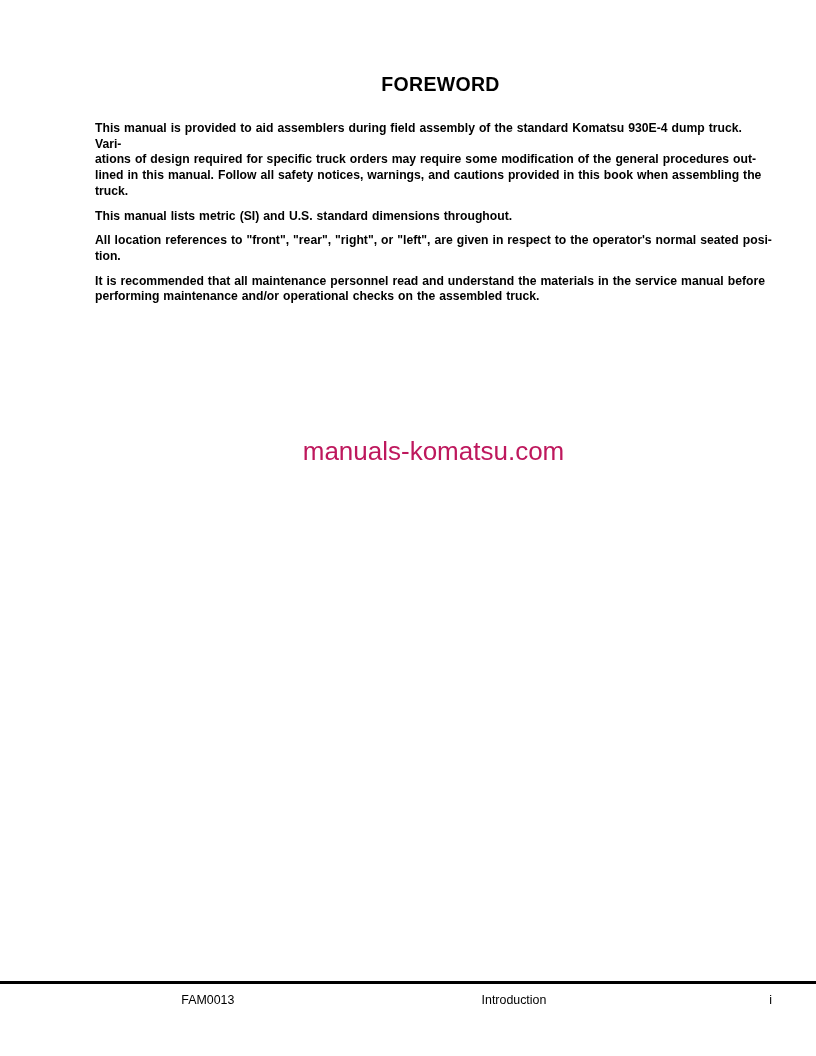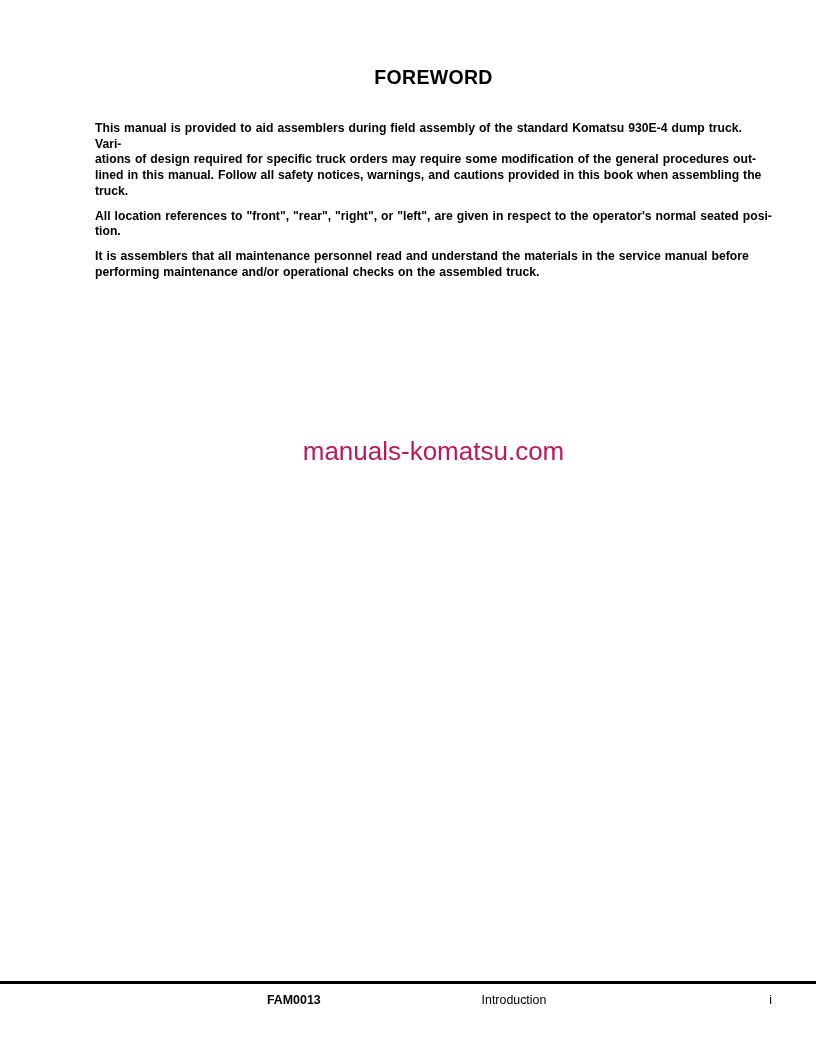--- a/index.html
+++ b/index.html
@@ -14,21 +14,21 @@
     background: #ffffff;
     font-family: "Liberation Sans", sans-serif;
     color: #000000;
     overflow: hidden;
   }
   .title {
     position: absolute;
     top: 66px;
     left: 95px;
     width: 677px;
-    margin: 0;
+    margin: 7px;
     text-align: center;
     font-size: 19.5px;
     line-height: 22px;
     font-weight: bold;
     letter-spacing: 0.3px;
   }
   .content {
     position: absolute;
     top: 121px;
     left: 95px;
@@ -68,39 +68,40 @@
   .footer {
     position: absolute;
     top: 993px;
     left: 95px;
     width: 677px;
     display: flex;
     align-items: baseline;
     font-size: 12.4px;
     line-height: 15px;
   }
-  .footer .f-left   { flex: 1; text-align: right; font-weight: bold; }
+  .footer .f-left   { flex: 1; text-align: center; }
   .footer .f-center { flex: 1; text-align: right; }
   .footer .f-right  { flex: 1; text-align: right; }
 </style>
 </head>
 <body>
 
 <div class="page">
 
   <h1 class="title">FOREWORD</h1>
 
   <div class="content">
     <p>This manual is provided to aid assemblers during field assembly of the standard Komatsu 930E-4 dump truck. Vari-
 ations of design required for specific truck orders may require some modification of the general procedures out-
 lined in this manual. Follow all safety notices, warnings, and cautions provided in this book when assembling the
 truck.</p>
+    <p>This manual lists metric (SI) and U.S. standard dimensions throughout.</p>
     <p>All location references to "front", "rear", "right", or "left", are given in respect to the operator's normal seated posi-
 tion.</p>
-    <p>It is assemblers that all maintenance personnel read and understand the materials in the service manual before
+    <p>It is recommended that all maintenance personnel read and understand the materials in the service manual before
 performing maintenance and/or operational checks on the assembled truck.</p>
   </div>
 
   <div class="watermark">manuals-komatsu.com</div>
 
   <div class="footer-rule"></div>
 
   <div class="footer">
     <span class="f-left">FAM0013</span>
     <span class="f-center">Introduction</span>

